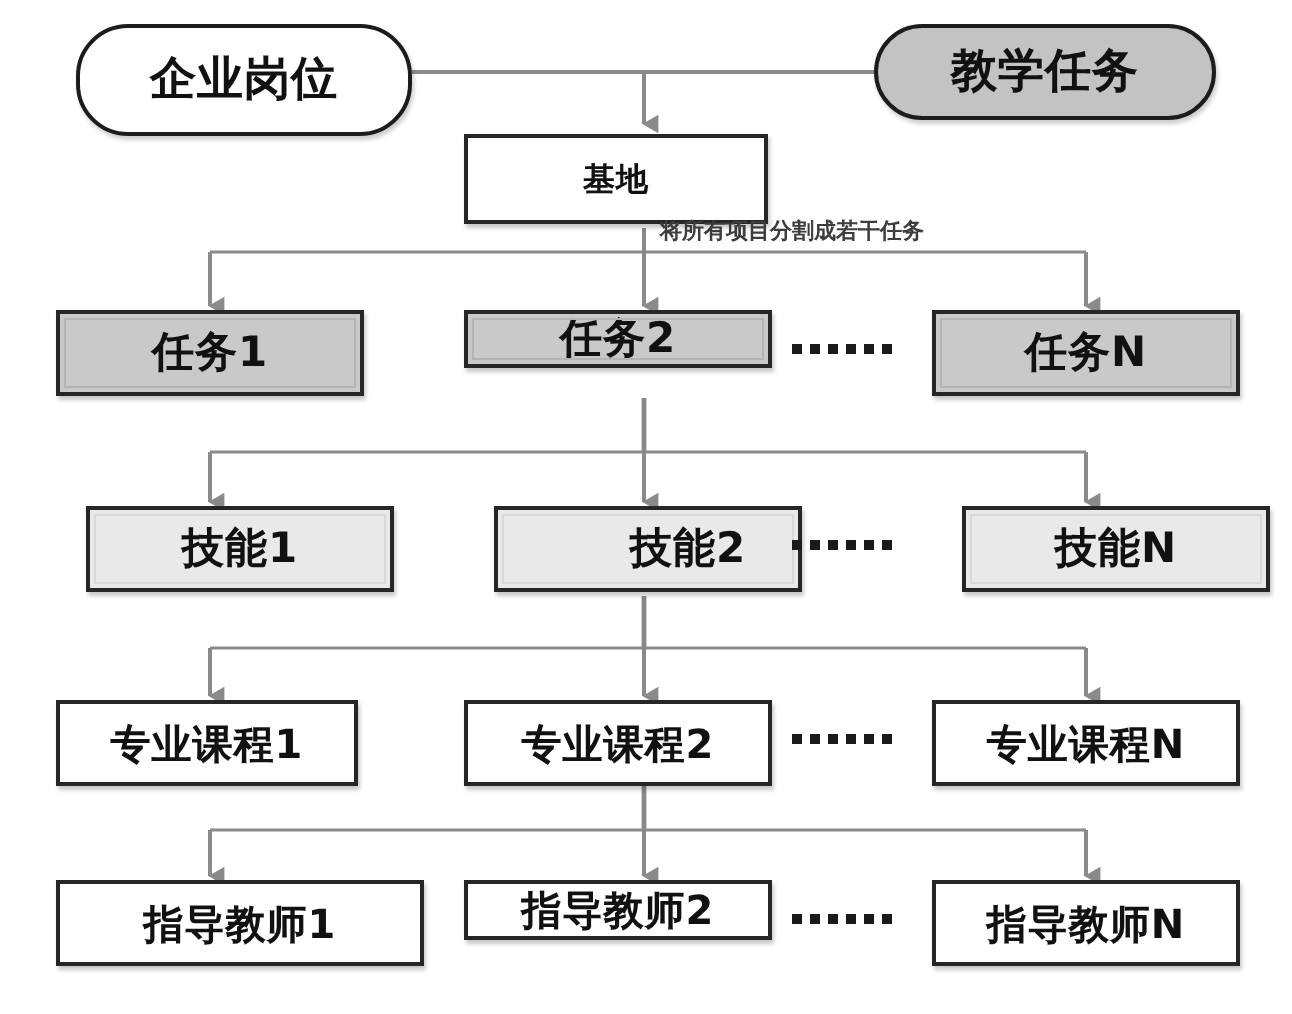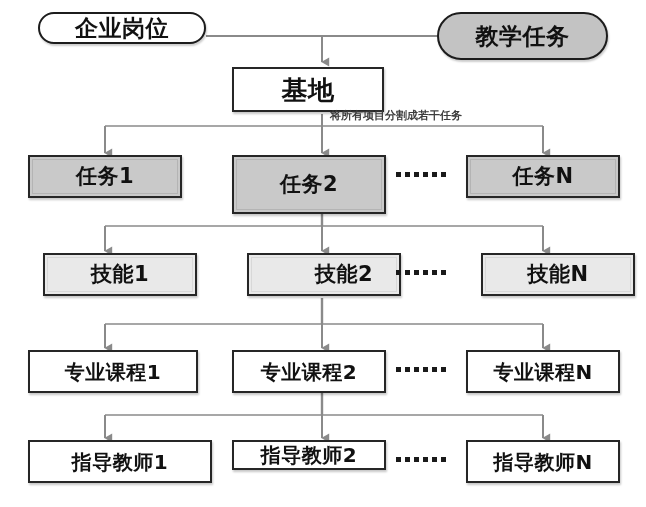--- a/index.html
+++ b/index.html
@@ -55,21 +55,21 @@
     background: #c3c3c3;
   }
 
   
   .rect {
     border: 2px solid #262626;
     background: #ffffff;
     box-shadow: 1px 2px 2px rgba(0,0,0,0.22);
   }
   .rect.base {
-    font-size: 26px;
+    font-size: 16px;
     font-weight: 700;
   }
   
   .rect.task {
     background: #c9c9c9;
     font-size: 21px;
     font-weight: 700;
     align-items: center;
   }
   .rect.task::after {
@@ -167,38 +167,38 @@
 
     <g>
       <path d="M322,393 L322,415" stroke="#8a8a8a" stroke-width="2.4" fill="none"></path>
       <path d="M105,415 L543,415" stroke="#8a8a8a" stroke-width="1.6" fill="none"></path>
       <path d="M105,415 L105,438" stroke="#8a8a8a" stroke-width="2" fill="none" marker-end="url(#ah)"></path>
       <path d="M322,415 L322,438" stroke="#8a8a8a" stroke-width="2" fill="none" marker-end="url(#ah)"></path>
       <path d="M543,415 L543,438" stroke="#8a8a8a" stroke-width="2" fill="none" marker-end="url(#ah)"></path>
     </g>
   </svg>
 
-  <div class="node capsule" style="left:38px; top:12px; width:168px; height:32px;">
+  <div class="node capsule" style="left:38px; top:12px; width:168px; height:56px;">
     <span class="lbl">企业岗位</span>
   </div>
 
   <div class="node capsule filled" style="left:437px; top:12px; width:171px; height:48px;">
     <span class="lbl">教学任务</span>
   </div>
 
   <div class="node rect base" style="left:232px; top:67px; width:152px; height:45px;">
     <span class="lbl">基地</span>
   </div>
 
   <div class="caption" style="left:330px; top:108px;">将所有项目分割成若干任务</div>
 
   <div class="node rect task" style="left:28px; top:155px; width:154px; height:43px;">
     <span class="lbl">任务1</span>
   </div>
-  <div class="node rect task" style="left:232px; top:155px; width:154px; height:59px;">
+  <div class="node rect task" style="left:232px; top:155px; width:154px; height:29px;">
     <span class="lbl">任务2</span>
   </div>
   <div class="ellipsis" style="left:396px; top:172px;">
     <i></i>
     <i></i>
     <i></i>
     <i></i>
     <i></i>
     <i></i>
   </div>
@@ -217,21 +217,21 @@
     <i></i>
     <i></i>
     <i></i>
     <i></i>
     <i></i>
   </div>
   <div class="node rect skill" style="left:466px; top:253px; width:154px; height:43px;">
     <span class="lbl">技能N</span>
   </div>
 
-  <div class="node rect course" style="left:28px; top:350px; width:170px; height:43px;">
+  <div class="node rect course" style="left:28px; top:350px; width:151px; height:43px;">
     <span class="lbl">专业课程1</span>
   </div>
   <div class="node rect course" style="left:232px; top:350px; width:154px; height:43px;">
     <span class="lbl">专业课程2</span>
   </div>
   <div class="ellipsis" style="left:396px; top:367px;">
     <i></i>
     <i></i>
     <i></i>
     <i></i>

